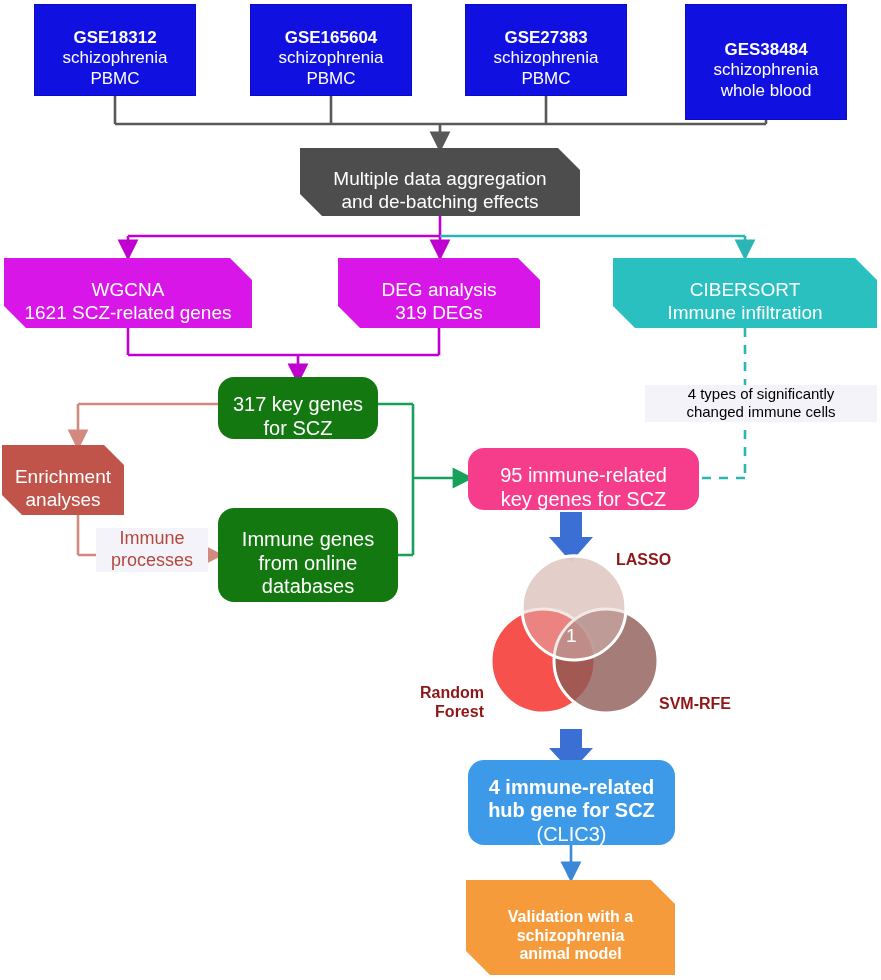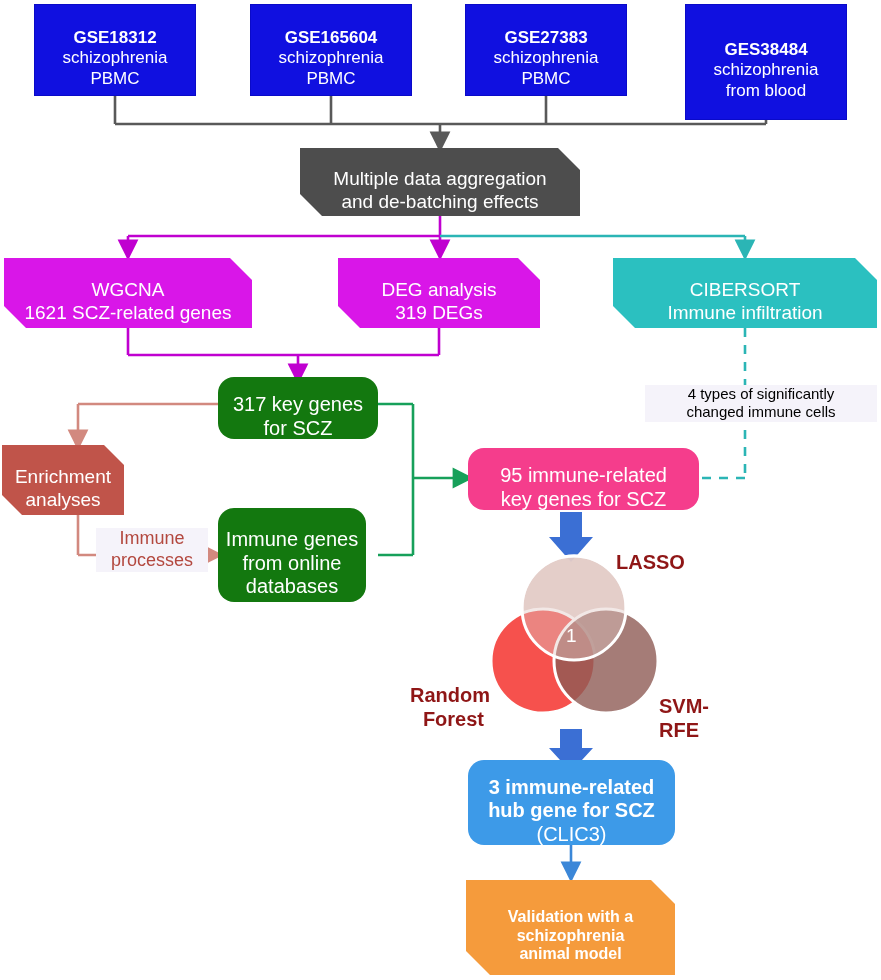--- a/index.html
+++ b/index.html
@@ -100,21 +100,21 @@
     line-height: 1.22;
   }
   .lbl-brick {
     color: #b3483f;
     font-size: 18px;
     background: #f5f3fa;
     line-height: 1.22;
   }
   .lbl-dark {
     color: #8f1616;
-    font-size: 20px;
+    font-size: 16px;
     font-weight: bold;
     line-height: 1.2;
   }
   .venn-count {
     position: absolute;
     color: #ffffff;
     font-size: 19px;
   }
   svg.overlay {
     position: absolute;
@@ -235,21 +235,21 @@
       <span class="l1 hd">GSE27383</span>
       <span class="l1">schizophrenia</span>
       <span class="l1">PBMC</span>
     </span>
   </div>
 
   <div class="node ds" style="left:685px; top:4px; width:162px; height:116px;">
     <span class="txt">
       <span class="l1 hd">GES38484</span>
       <span class="l1">schizophrenia</span>
-      <span class="l1">from blood</span>
+      <span class="l1">whole blood</span>
     </span>
   </div>
 
   <div class="node grey" style="left:300px; top:148px; width:280px; height:68px;">
     <span class="txt">
       <span class="l1">Multiple data aggregation</span>
       <span class="l1">and de-batching effects</span>
     </span>
   </div>
 
@@ -286,21 +286,21 @@
       <span class="l1">Enrichment</span>
       <span class="l1">analyses</span>
     </span>
   </div>
 
   <div class="label lbl-brick" style="left:96px; top:528px; width:112px;">
     <span class="l1">Immune</span>
     <span class="l1">processes</span>
   </div>
 
-  <div class="node green" style="left:218px; top:508px; width:148px; height:94px;justify-content:flex-end;">
+  <div class="node green" style="left:218px; top:508px; width:180px; height:94px;justify-content:flex-end;">
     <span class="txt">
       <span class="l1">Immune genes</span>
       <span class="l1">from online</span>
       <span class="l1">databases</span>
     </span>
   </div>
 
   <div class="node pink" style="left:468px; top:448px; width:231px; height:62px;">
     <span class="txt">
       <span class="l1">95 immune-related</span>
@@ -339,21 +339,21 @@
     <span class="l1">Random</span>
     <span class="l1">Forest</span>
   </div>
 
   <div class="label lbl-dark" style="left:659px; top:694px; width:86px; text-align:left;">
     <span class="l1">SVM-RFE</span>
   </div>
 
   <div class="node blue" style="left:468px; top:760px; width:207px; height:85px;">
     <span class="txt">
-      <span class="l1 bold">3 immune-related</span>
+      <span class="l1 bold">4 immune-related</span>
       <span class="l1 bold">hub gene for SCZ</span>
       <span class="l1">(CLIC3)</span>
     </span>
   </div>
 
   <div class="node orange" style="left:466px; top:880px; width:209px; height:95px;">
     <span class="txt">
       <span class="l1">Validation with a</span>
       <span class="l1">schizophrenia</span>
       <span class="l1">animal model</span>

